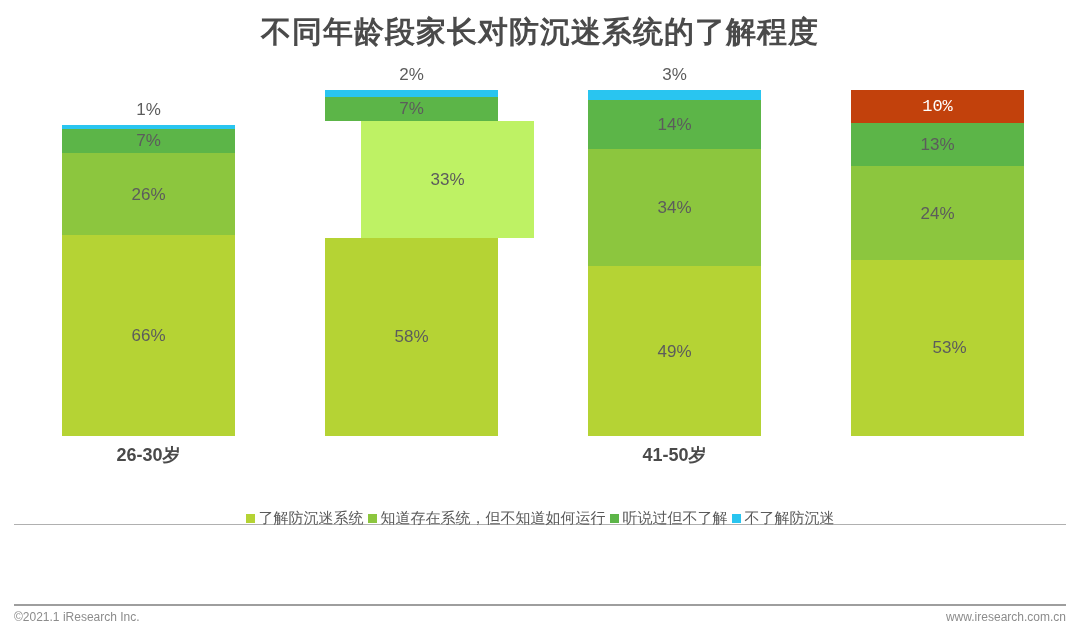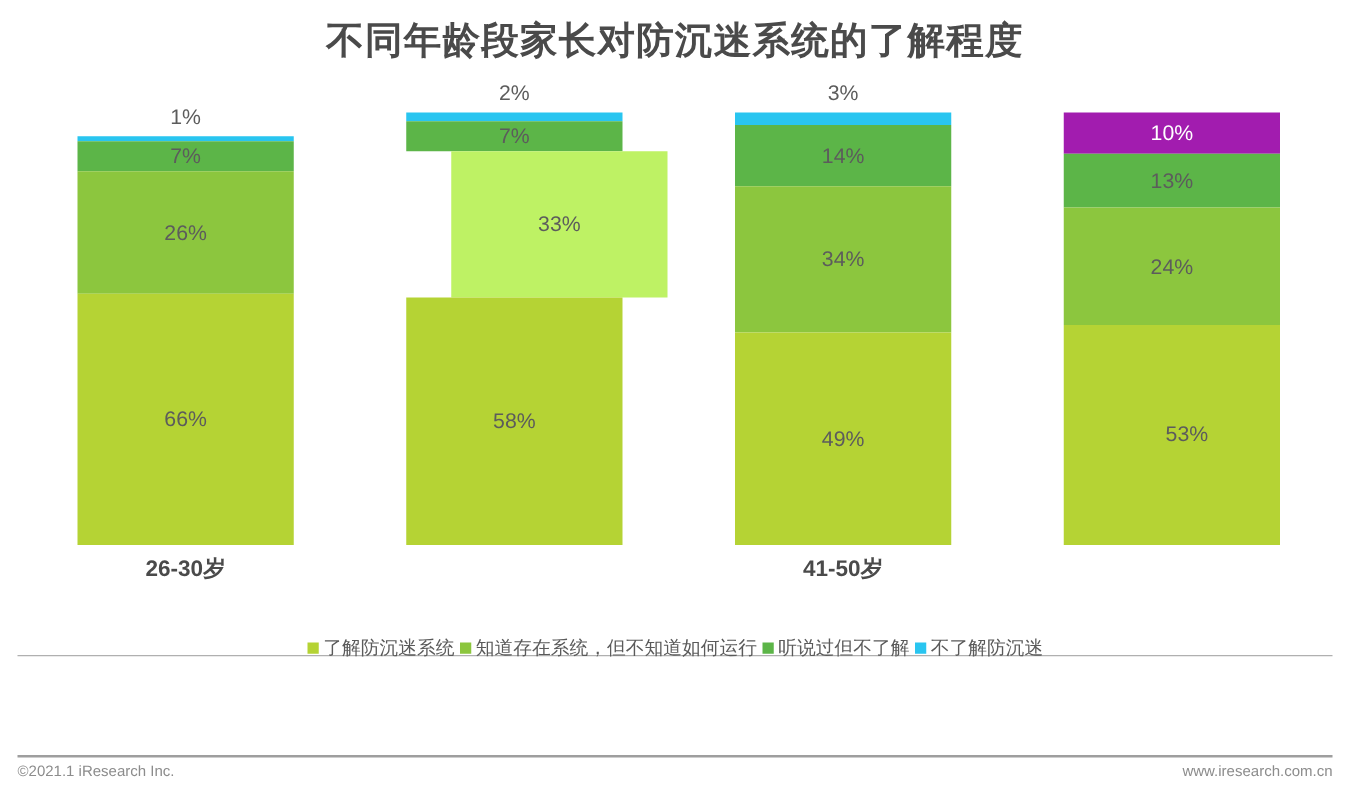--- a/index.html
+++ b/index.html
@@ -184,21 +184,21 @@
 
   <div class="plot">
     <div class="bar-group g0">
       <div class="stack" style="height: 346px;">
           <div class="seg" style="height: 3.46px; background: rgb(41, 197, 240);">
             <span class="seg-label outside">1%</span>
           </div>
           <div class="seg" style="height: 24.22px; background: rgb(92, 181, 72);">
             <span class="seg-label on-light">7%</span>
           </div>
-          <div class="seg" style="height: 98px; background: rgb(140, 198, 62);">
+          <div class="seg" style="height: 82px; background: rgb(140, 198, 62);">
             <span class="seg-label on-light">26%</span>
           </div>
           <div class="seg" style="height: 201px; background: rgb(181, 211, 52);">
             <span class="seg-label on-light">66%</span>
           </div>
         </div>
     </div>
     <div class="bar-group g1">
       <div class="stack" style="height: 346px;">
           <div class="seg" style="height: 6.92px; background: rgb(41, 197, 240);">
@@ -226,21 +226,21 @@
           <div class="seg" style="height: 117.64px; background: rgb(140, 198, 62);">
             <span class="seg-label on-light">34%</span>
           </div>
           <div class="seg" style="height: 169.54px; background: rgb(181, 211, 52);">
             <span class="seg-label on-light">49%</span>
           </div>
         </div>
     </div>
     <div class="bar-group g3">
       <div class="stack" style="height: 346px;">
-          <div class="seg" style="height: 34.6px; background: #a21caf;">
+          <div class="seg" style="height: 34.6px; background: #c2410c; font-family: Liberation Mono, monospace;">
             <span class="seg-label on-cyan">10%</span>
           </div>
           <div class="seg" style="height: 44.98px; background: rgb(92, 181, 72);">
             <span class="seg-label on-light">13%</span>
           </div>
           <div class="seg" style="height: 97px; background: rgb(140, 198, 62);">
             <span class="seg-label on-light">24%</span>
           </div>
           <div class="seg" style="height: 183.38px; background: rgb(181, 211, 52); padding-left: 24px;">
             <span class="seg-label on-light">53%</span>

